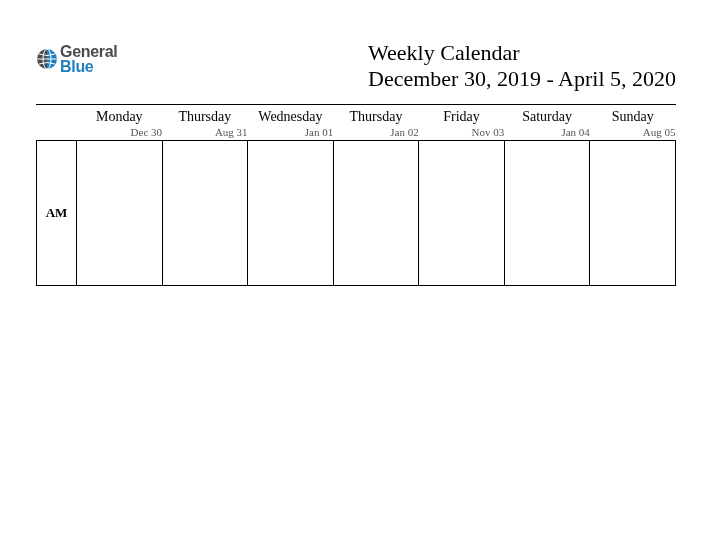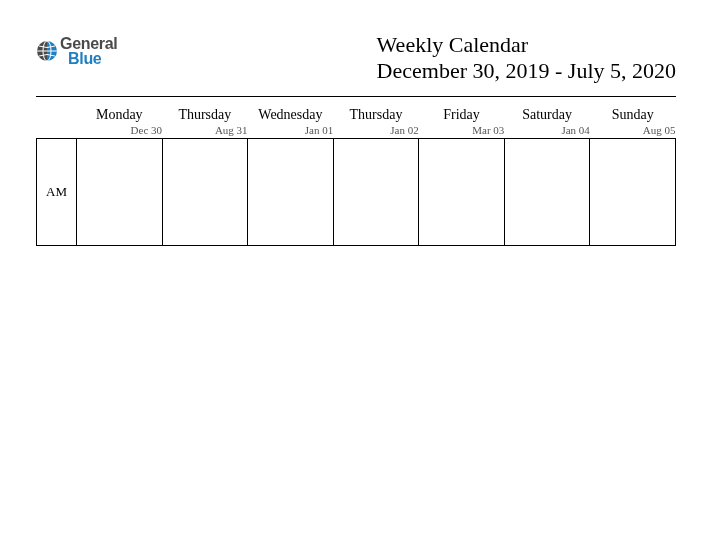--- a/index.html
+++ b/index.html
@@ -6,21 +6,21 @@
   html, body {
     margin: 0; padding: 0;
     width: 712px; height: 550px;
     background: #fff;
     font-family: Georgia, 'Times New Roman', serif;
     color: #000;
   }
   .page {
     width: 712px;
     height: 550px;
-    padding: 32px 36px 40px 36px;
+    padding: 40px 36px 40px 36px;
     position: relative;
   }
   .header-row {
     display: flex;
     justify-content: space-between;
     align-items: flex-start;
   }
   .logo {
     display: flex;
     align-items: center;
@@ -32,41 +32,40 @@
     position: relative;
   }
   .logo-text {
     font-family: Arial, Helvetica, sans-serif;
     font-weight: 700;
     font-size: 16px;
     line-height: 0.95;
     letter-spacing: -0.3px;
   }
   .logo-text .g { color: #4a4a4a; }
-  .logo-text .b { color: #1f7fc0; margin-left: 8px; }
+  .logo-text .b { color: #1f7fc0; }
   .titles {
     text-align: left;
     font-family: Georgia, 'Times New Roman', serif;
   }
   .title {
     font-size: 22px;
     font-weight: 400;
   }
   .subtitle {
     font-size: 22px;
     font-weight: 400;
   }
   .rule {
     border: none;
     border-top: 1px solid #000;
     margin: 12px 0 0 0;
   }
 
   .cal-wrap {
-    margin-top: 6px;
   }
 
   table.calendar {
     border-collapse: collapse;
     width: 100%;
     table-layout: fixed;
   }
   col.side { width: 40px; }
   col.day  { width: auto; }
 
@@ -88,22 +87,23 @@
     display: block;
     text-align: right;
     margin-top: 1px;
   }
   thead th.side-head {
     border: none;
   }
 
   tbody td {
     border: 1px solid #000;
-    height: 107px;
+    height: 145px;
     vertical-align: middle;
+    font-weight: bold;
   }
   tbody td.side {
     text-align: center;
     font-size: 13px;
     font-family: Georgia, 'Times New Roman', serif;
   }
 </style>
 </head>
 <body>
 
@@ -129,21 +129,21 @@
           <path d="M3 16 Q11 13 19 16" fill="none" stroke="#fff" stroke-width="1"></path>
         </svg>
       </span>
       <span class="logo-text">
         <span class="g">General</span><br>
         <span class="b">Blue</span>
       </span>
     </div>
     <div class="titles">
       <div class="title">Weekly Calendar</div>
-      <div class="subtitle">December 30, 2019 - July 5, 2020</div>
+      <div class="subtitle">December 30, 2019 - April 5, 2020</div>
     </div>
   </div>
 
   <hr class="rule">
 
   <div class="cal-wrap">
     <table class="calendar">
       <colgroup>
         <col class="side">
           <col class="day">
@@ -168,21 +168,21 @@
           <th>
             <span class="dow">Wednesday</span>
             <span class="date">Jan 01</span>
           </th>
           <th>
             <span class="dow">Thursday</span>
             <span class="date">Jan 02</span>
           </th>
           <th>
             <span class="dow">Friday</span>
-            <span class="date">Mar 03</span>
+            <span class="date">Nov 03</span>
           </th>
           <th>
             <span class="dow">Saturday</span>
             <span class="date">Jan 04</span>
           </th>
           <th>
             <span class="dow">Sunday</span>
             <span class="date">Aug 05</span>
           </th>
         </tr>

